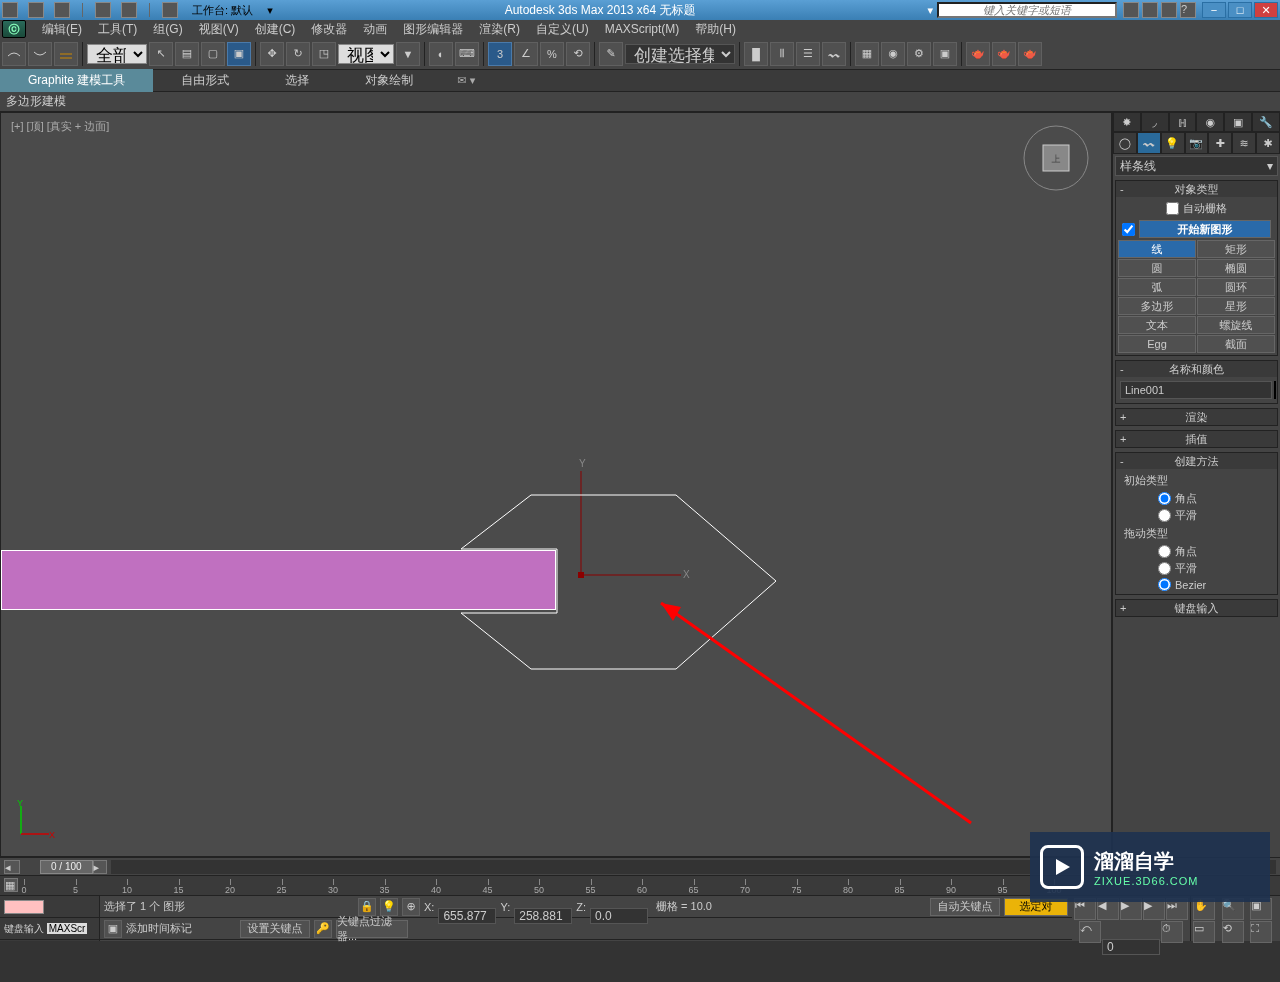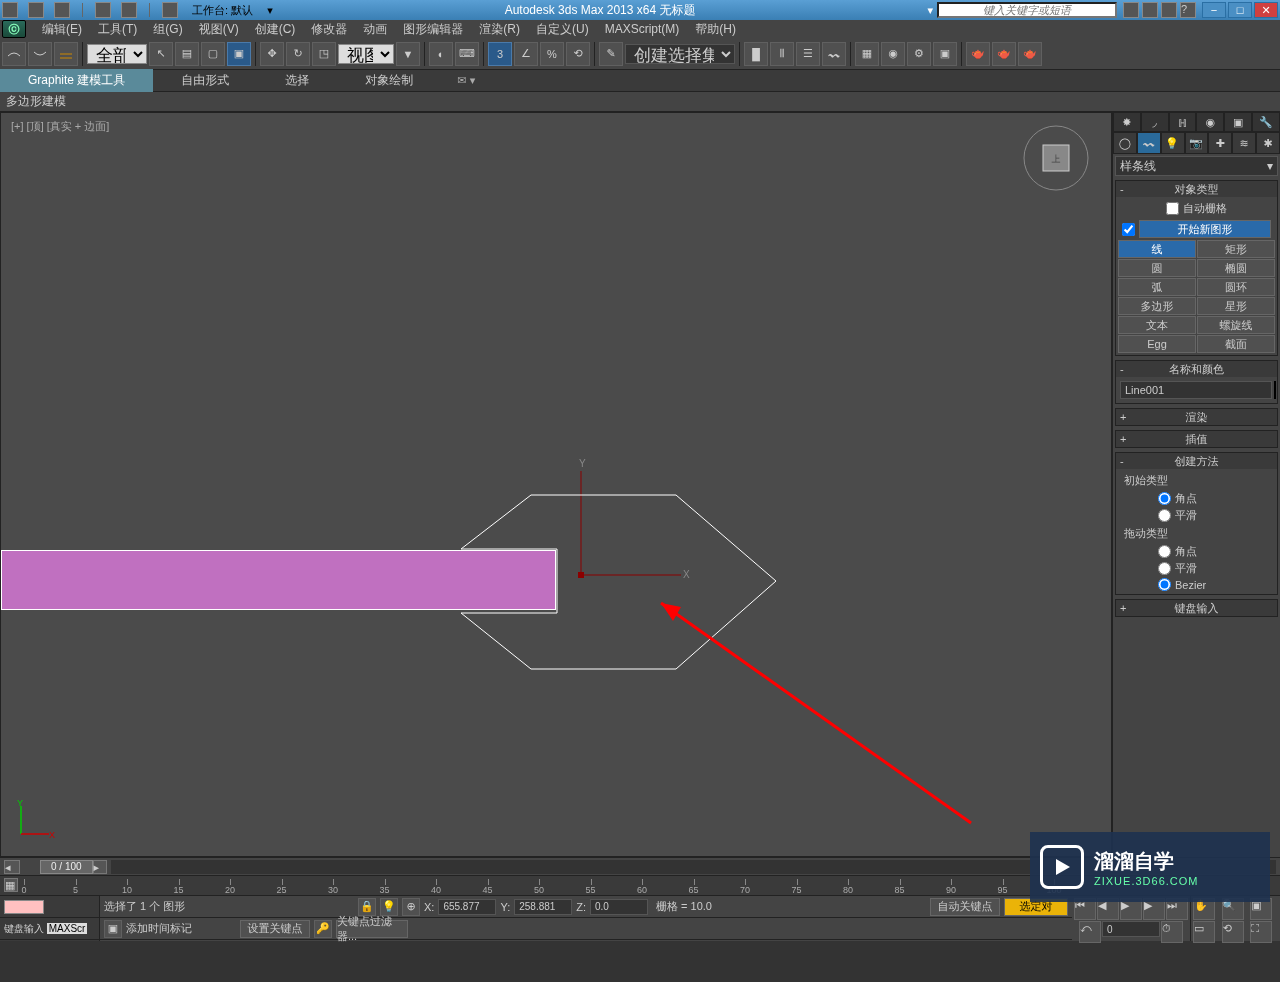--- a/index.html
+++ b/index.html
@@ -55,21 +55,21 @@
 .rp-subtab.active { background: #2a6a9a; }
 .rp-dropdown { height: 20px; background: #333; color: #ccc; border: 1px solid #555; margin: 2px; padding: 2px 4px; font-size: 12px; display:flex; align-items:center; justify-content:space-between; }
 .rp-rollout { margin: 2px; border: 1px solid #222; }
 .rp-rollout-header { height: 16px; background: #3a3a3a; display: flex; align-items: center; justify-content: center; font-size: 11px; position: relative; }
 .rp-rollout-header .toggle { position: absolute; left: 4px; }
 .rp-rollout-body { background: #444; padding: 2px; }
 .rp-check-row { display: flex; align-items: center; padding: 2px 4px; gap: 4px; }
 .rp-btn-grid { display: grid; grid-template-columns: 1fr 1fr; gap: 1px; }
 .rp-btn { height: 18px; background: #505050; border: 1px solid #666; display: flex; align-items: center; justify-content: center; font-size: 11px; cursor: pointer; }
 .rp-btn.active { background: #2a6aaa; color: #fff; }
-.rp-btn.wide { background: #2a6aaa; color:#fff; flex:1; }
+.rp-btn.wide { background: #2a6aaa; color:#fff; flex:1;font-weight:bold; }
 .rp-input-row { display: flex; align-items: center; gap: 2px; padding: 2px; }
 .rp-input { flex: 1; height: 18px; background: #333; color: #ccc; border: 1px solid #555; padding: 0 4px; font-size: 11px; }
 .rp-color-swatch { width: 18px; height: 18px; background: #00c000; border: 1px solid #000; }
 .rp-radio-row { display: flex; align-items: center; padding: 1px 4px 1px 40px; gap: 4px; font-size: 11px; }
 .rp-group-label { padding: 2px 6px; font-size: 11px; }
 
 
 .timeline { height: 18px; background: #444; display: flex; align-items: center; border-top: 1px solid #222; position:relative; }
 .time-slider { height: 14px; background: #666; border: 1px solid #888; padding: 0 10px; font-size: 10px; color:#eee; display:flex; align-items:center; margin-left: 20px; }
 .time-track { flex:1; height: 14px; background: #333; margin: 0 4px; position:relative; }
@@ -77,21 +77,21 @@
 .timeline-ruler { height: 20px; background: #3a3a3a; border-top: 1px solid #222; position: relative; }
 .timeline-ruler .tick { position: absolute; bottom: 10px; width: 1px; height: 6px; background: #888; }
 .timeline-ruler .tick-label { position: absolute; bottom: 0; font-size: 9px; color: #aaa; transform: translateX(-50%); }
 
 
 .statusbar { height: 46px; background: #444; display: flex; border-top: 1px solid #222; }
 .status-left { width: 100px; background: #3a3a3a; border-right: 1px solid #222; }
 .status-left .row { height: 22px; display:flex; align-items:center; padding: 0 4px; font-size: 10px; border-bottom:1px solid #222; }
 .status-mid { flex: 1; display: flex; flex-direction: column; }
 .status-row { height: 22px; display: flex; align-items: center; padding: 0 4px; gap: 4px; font-size: 11px; border-bottom:1px solid #222; }
-.coord-box { background: #333; border: 1px solid #555; padding: 1px 4px; min-width: 58px; height: 16px; font-size: 10px; display:flex; align-items:center; }
+.coord-box { background: #333; border: 1px solid #555; padding: 1px 4px; min-width: 58px; height: 16px; font-size: 12px; display:flex; align-items:center;margin-top:18px; }
 .coord-label { color: #ccc; }
 .status-right { display: flex; align-items: center; gap: 2px; padding: 0 4px; }
 .play-btn { width: 22px; height: 22px; background: #505050; border: 1px solid #666; cursor: pointer; }
 
 
 .watermark { position: absolute; right: 10px; bottom: 80px; width: 240px; height: 70px; background: rgba(30,50,80,0.9); display: flex; align-items: center; padding: 6px 10px; gap: 10px; }
 .watermark-icon { width: 44px; height: 44px; border: 3px solid #fff; border-radius: 8px; display:flex; align-items:center; justify-content:center; }
 .watermark-text { color: #fff; }
 .watermark-text .big { font-size: 20px; font-weight: bold; }
 .watermark-text .small { font-size: 11px; color: #6fa; letter-spacing: 1px; }

